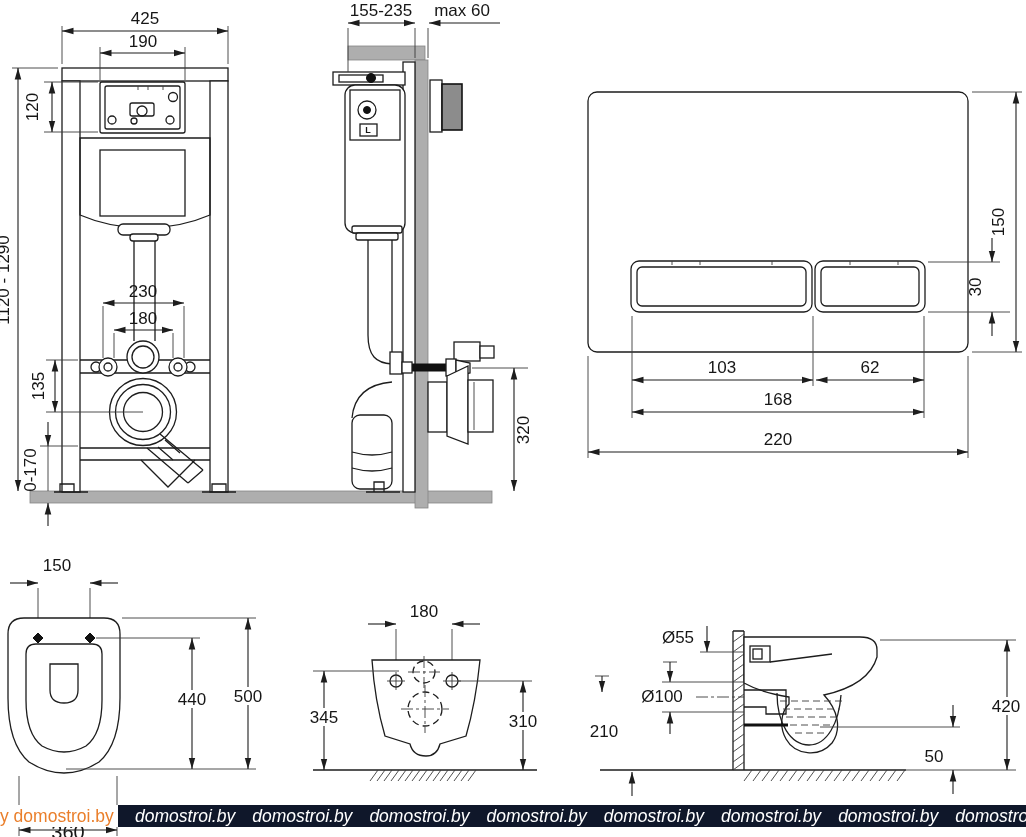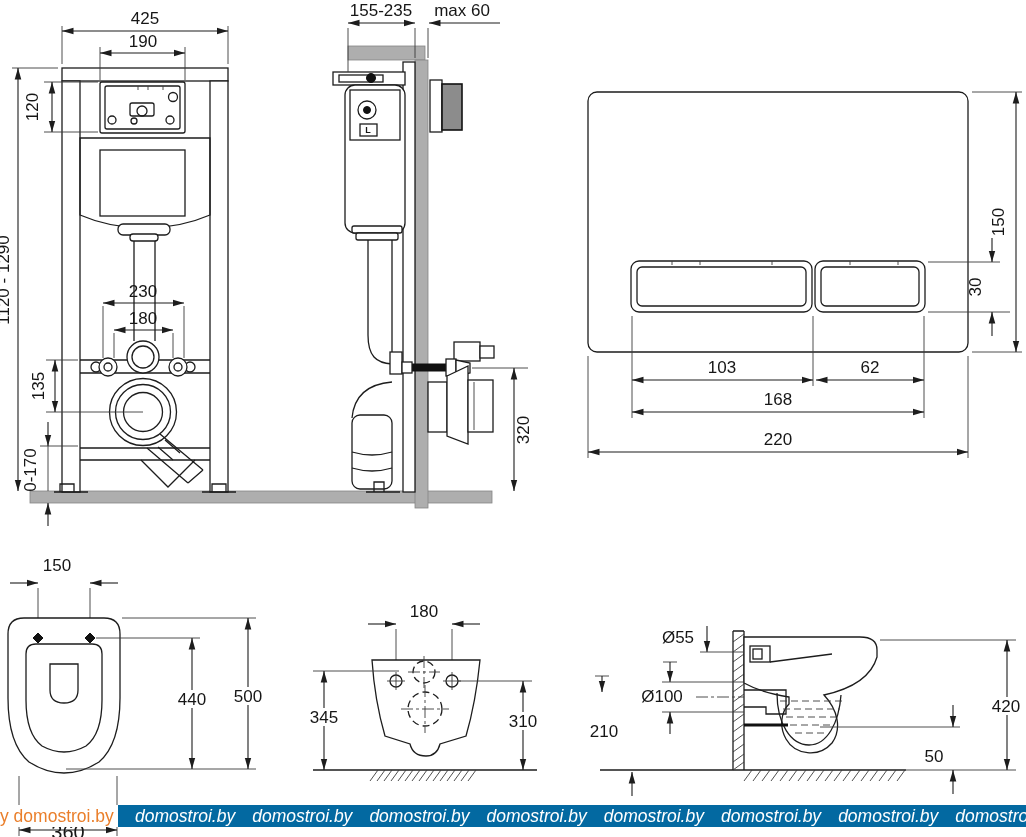--- a/index.html
+++ b/index.html
@@ -14,21 +14,21 @@
   .lw{stroke:#1d1d1d;stroke-width:1.3;fill:#ffffff;}
   .lt{stroke:#3a3a3a;stroke-width:0.9;fill:none;}
   .thk{stroke:#111;stroke-width:3;fill:none;}
   .dim{stroke:#1d1d1d;stroke-width:1.1;fill:none;}
   .gray{fill:#aeaeae;stroke:#858585;stroke-width:0.8;}
   .blk{fill:#111;stroke:#111;}
   .dsh{stroke-dasharray:7 4;}
   .dd{stroke-dasharray:12 3 3 3;}
   .wbg{fill:#ffffff;}
   
-  .wm{position:absolute;left:0;top:805px;width:1026px;height:22px;background:#0369a1;
+  .wm{position:absolute;left:0;top:805px;width:1026px;height:22px;background:#0f172a;
       display:flex;align-items:center;gap:17px;overflow:hidden;white-space:nowrap;z-index:5;}
   .wm span{font-size:17.5px;line-height:22px;}
   .wm-left{flex:0 0 auto;width:118px;background:#ffffff;color:#EA7F2B;height:22px;display:inline-block;}
   .wm-tile{color:#ffffff;flex:0 0 auto;font-style:italic;}
 </style>
 </head>
 <body>
 
 <div id="stage">
 

